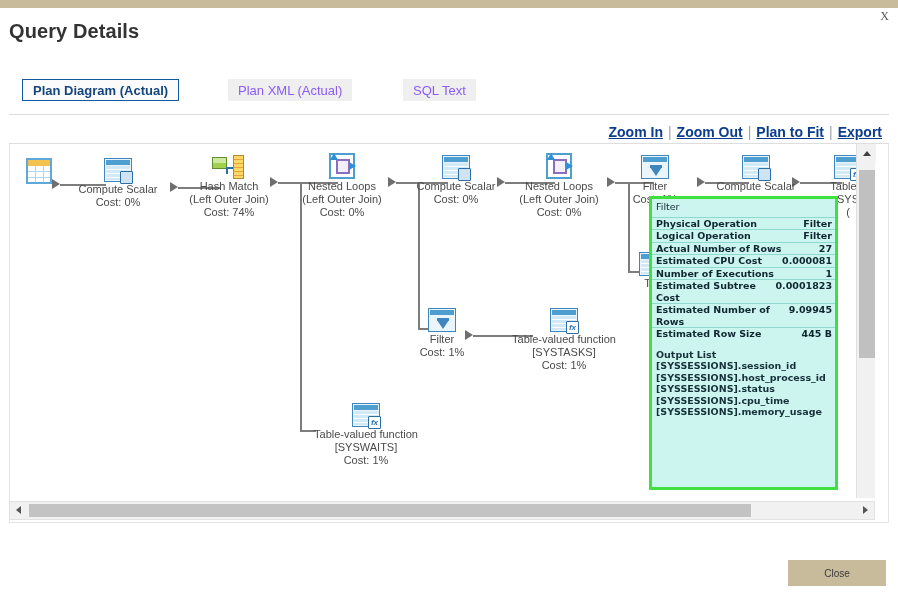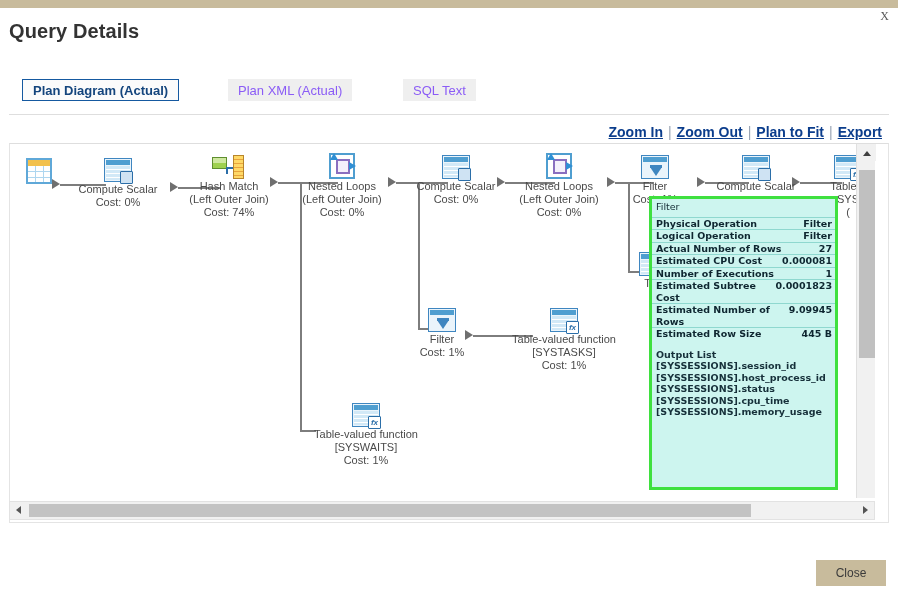--- a/index.html
+++ b/index.html
@@ -210,23 +210,23 @@
   }
   .hscroll .btn-r::after {
     content:""; position:absolute; left:6px; top:4px; width:0;height:0;
     border-top:4px solid transparent; border-bottom:4px solid transparent; border-left:5px solid #555;
   }
   .hscroll .thumb {
     position:absolute; left:19px; top:2px; width:722px; height:13px; background:#c3c3c3;
   }
   
   .close-btn {
-    position:absolute; right:12px; top:560px; width:70px; height:26px;
+    position:absolute; right:12px; top:560px; width:98px; height:26px;
     background:#c8bb9c; color:#3b3b3b; border:none;
-    font-size:12px; cursor:pointer;
+    font-size:10px; cursor:pointer;
     font-family:"Liberation Sans", sans-serif;
   }
 </style>
 </head>
 <body>
 
 <div class="topbar"></div>
 
 <div class="close-x">X</div>
 

